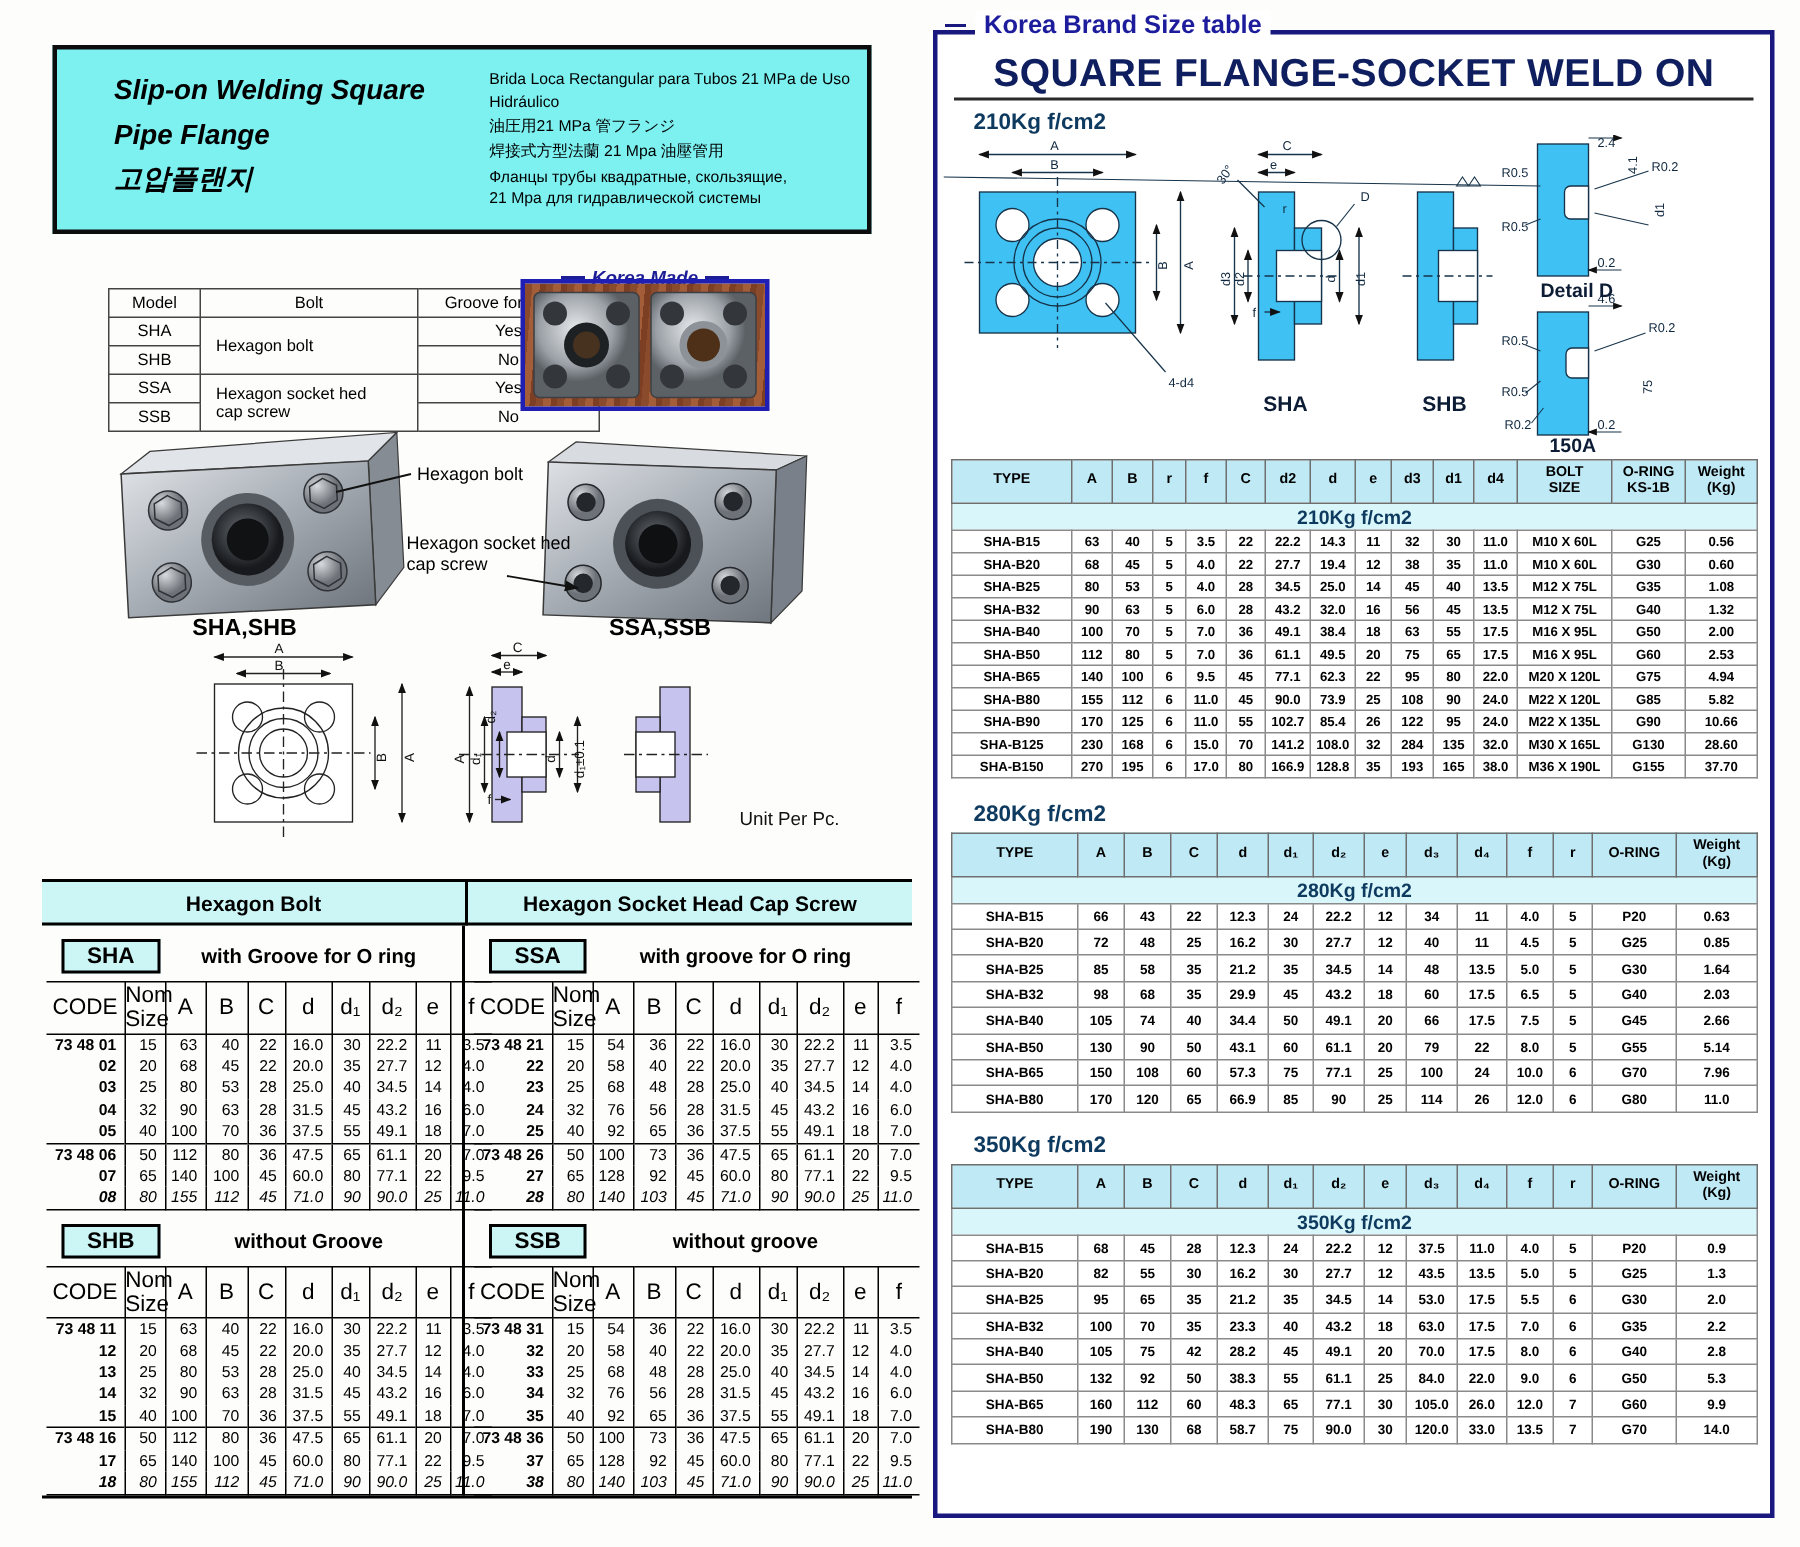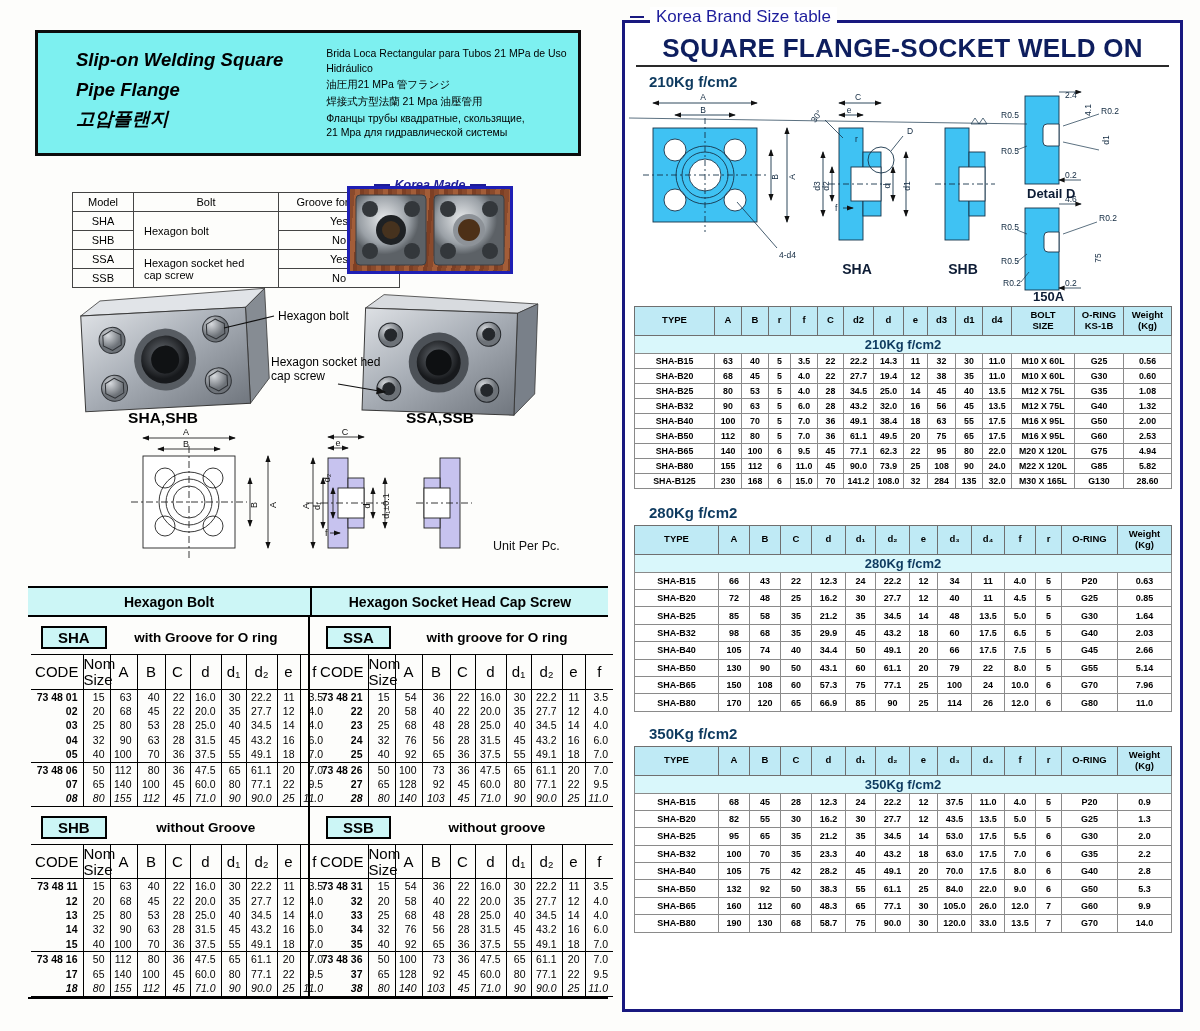--- a/index.html
+++ b/index.html
@@ -48,21 +48,21 @@
   .ltab th:last-child,.ltab td:last-child{border-right:none;}
   .ltab td{text-align:right;padding:0 5px 0 0;height:14.4px;line-height:14.4px;}
   .ltab td.c0{font-weight:bold;}
   .ltab tr.grp td{border-top:1.6px solid #000;}
   .ltab tr:last-child td{border-bottom:1.6px solid #000;font-style:italic;}
 
   
   .right-box{position:absolute;left:622px;top:20px;width:561px;height:992px;border:3px solid #18187f;
              box-sizing:border-box;background:#fff;}
   .kb-tag{position:absolute;left:630px;top:7px;display:flex;align-items:center;gap:6px;background:transparent;}
-  .kb-tag .txt{color:#1c1c9c;font-weight:normal;font-size:17px;background:#fff;padding:0 6px;}
+  .kb-tag .txt{color:#1c1c9c;font-weight:bold;font-size:17px;background:#fff;padding:0 6px;}
   .kb-dash{display:inline-block;width:14px;border-top:2.5px solid #18187f;}
   .rp-title{margin:10px 8px 0;text-align:center;color:#0e1e5e;font-weight:bold;font-size:26px;letter-spacing:.3px;}
   .rp-underline{border-bottom:2.5px solid #2a2a2a;width:96%;margin:1px auto 0;}
   .pressure{color:#0e3a5f;font-weight:bold;font-size:15px;margin:6px 0 0 24px;}
   .rtab{border-collapse:collapse;table-layout:fixed;width:537px;margin:4px 0 0 9px;border:1.5px solid #333;}
   .rtab th{background:#bfeaf5;border:1px solid #6f6f6f;font-weight:bold;font-size:9.5px;padding:3px 0;
            white-space:pre-line;line-height:1.15;}
   .rtab td{border:1px solid #8a8a8a;text-align:center;padding:2px 0;font-weight:bold;font-size:8.8px;background:#fff;}
   .rtab tr.sub td{background:#d9f7fb;color:#0e3a5f;font-size:13px;font-weight:bold;padding:1px 0;}
   .rtab.t2 td{padding:3.2px 0;font-size:9px;}
@@ -1078,35 +1078,69 @@
             <td>73.9</td>
             <td>25</td>
             <td>108</td>
             <td>90</td>
             <td>24.0</td>
             <td>M22 X 120L</td>
             <td>G85</td>
             <td>5.82</td>
           </tr>
           <tr>
+            <td>SHA-B90</td>
+            <td>170</td>
+            <td>125</td>
+            <td>6</td>
+            <td>11.0</td>
+            <td>55</td>
+            <td>102.7</td>
+            <td>85.4</td>
+            <td>26</td>
+            <td>122</td>
+            <td>95</td>
+            <td>24.0</td>
+            <td>M22 X 135L</td>
+            <td>G90</td>
+            <td>10.66</td>
+          </tr>
+          <tr>
             <td>SHA-B125</td>
             <td>230</td>
             <td>168</td>
             <td>6</td>
             <td>15.0</td>
             <td>70</td>
             <td>141.2</td>
             <td>108.0</td>
             <td>32</td>
             <td>284</td>
             <td>135</td>
             <td>32.0</td>
             <td>M30 X 165L</td>
             <td>G130</td>
             <td>28.60</td>
+          </tr>
+          <tr>
+            <td>SHA-B150</td>
+            <td>270</td>
+            <td>195</td>
+            <td>6</td>
+            <td>17.0</td>
+            <td>80</td>
+            <td>166.9</td>
+            <td>128.8</td>
+            <td>35</td>
+            <td>193</td>
+            <td>165</td>
+            <td>38.0</td>
+            <td>M36 X 190L</td>
+            <td>G155</td>
+            <td>37.70</td>
           </tr>
         </tbody>
       </table>
     <div class="pressure" style="margin-top:15px">280Kg f/cm2</div>
     <table class="rtab t2">
         <colgroup>
           <col style="width:84px">
           <col style="width:31px">
           <col style="width:31px">
           <col style="width:31px">

